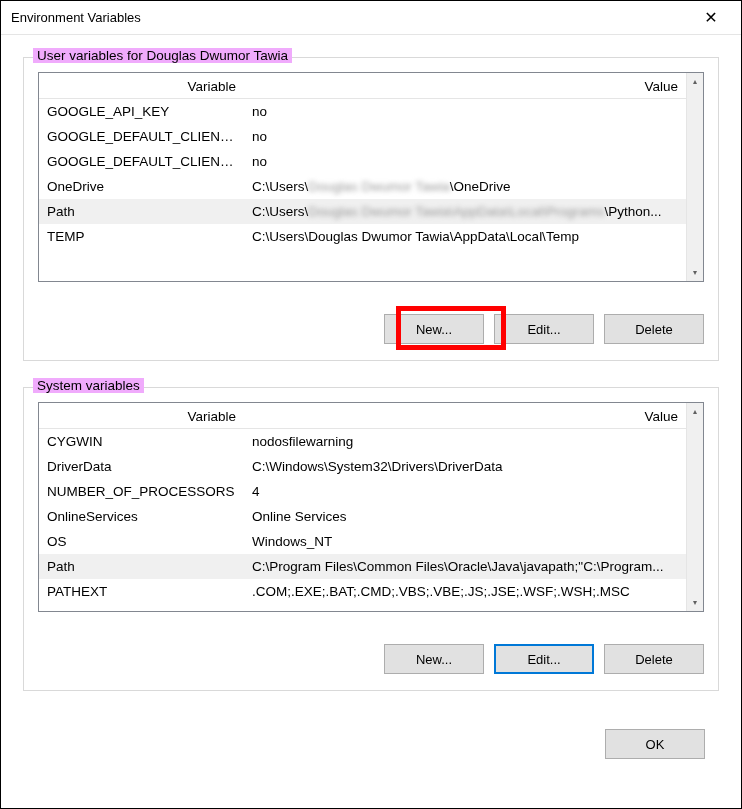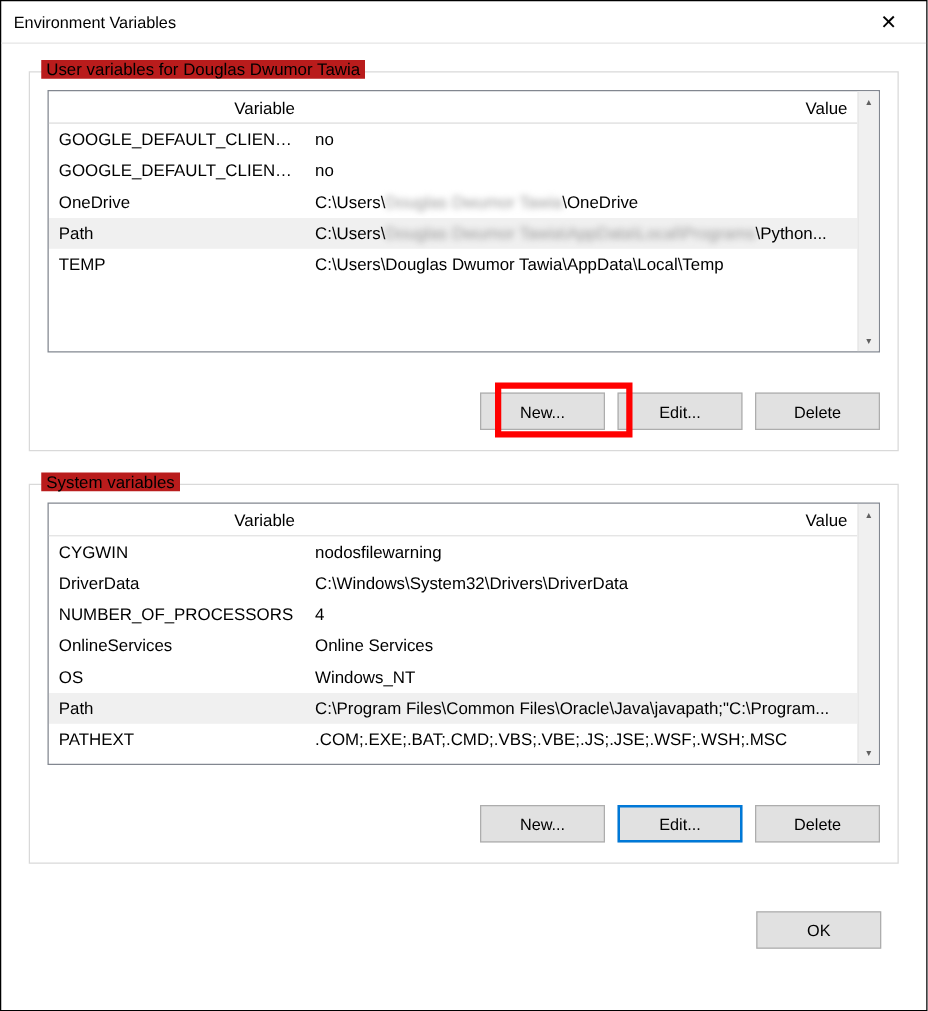--- a/index.html
+++ b/index.html
@@ -38,21 +38,21 @@
   .groupbox {
     border: 1px solid #d9d9d9;
     padding: 14px 14px 16px 14px;
     position: relative;
     margin-bottom: 26px;
   }
   .groupbox-title {
     position: absolute;
     top: -10px;
     left: 9px;
-    background: #b91c1c;
+    background: #f0abfc;
     padding: 0 4px;
     font-size: 13.5px;
   }
   .table-wrap {
     border: 1px solid #828790;
     height: 210px;
     overflow: hidden;
     position: relative;
     display: flex;
   }
@@ -157,20 +157,24 @@
       <div class="table-scroll">
         <table>
           <thead>
             <tr>
               <th class="col-var">Variable</th>
               <th>Value</th>
             </tr>
           </thead>
           <tbody id="user-rows">
               <tr>
+                <td>GOOGLE_API_KEY</td>
+                <td>no</td>
+              </tr>
+              <tr>
                 <td>GOOGLE_DEFAULT_CLIENT_ID</td>
                 <td>no</td>
               </tr>
               <tr>
                 <td>GOOGLE_DEFAULT_CLIENT_S...</td>
                 <td>no</td>
               </tr>
               <tr>
                 <td>OneDrive</td>
                 <td><span>C:\Users\</span><span class="blur">Douglas Dwumor Tawia</span><span>\OneDrive</span></td>

